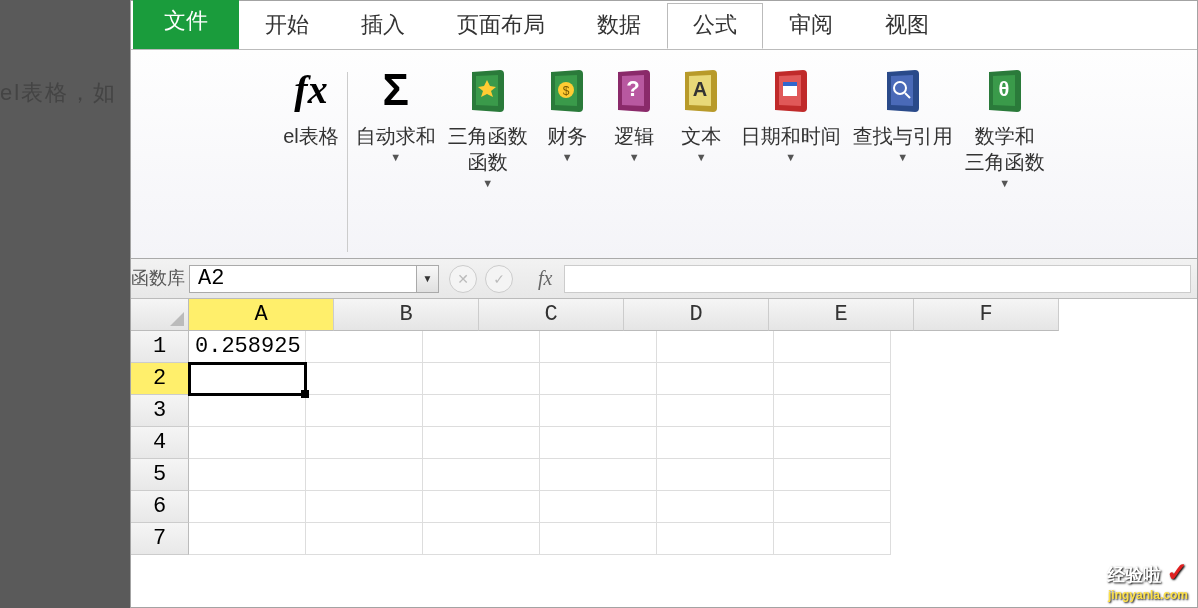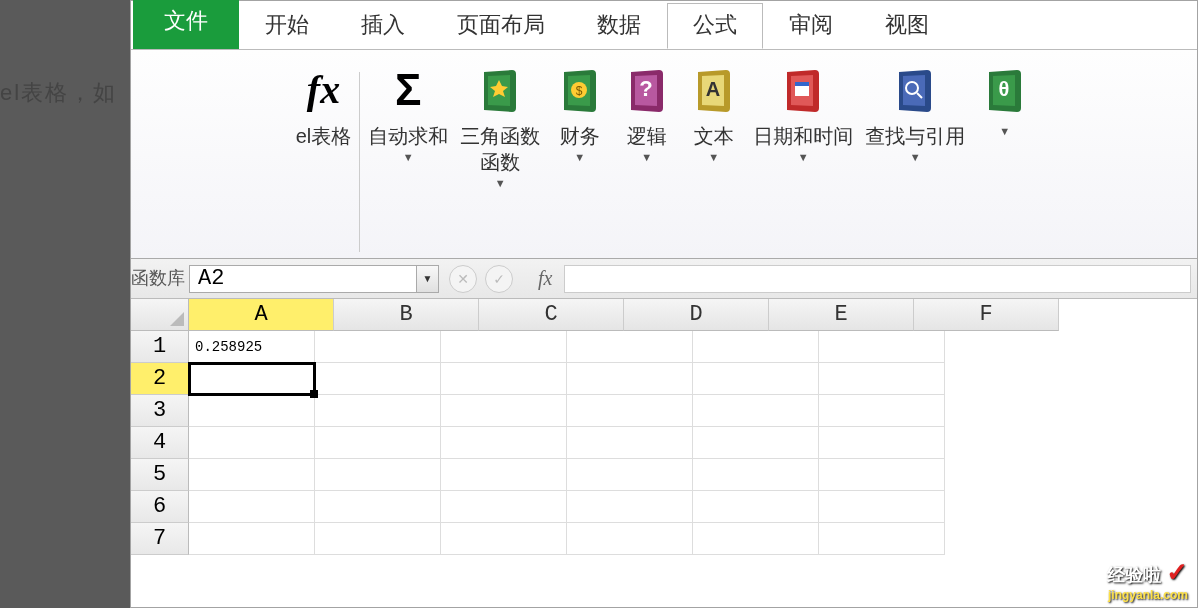--- a/index.html
+++ b/index.html
@@ -231,25 +231,25 @@
       border-bottom: 1px solid #ccc;
       background: linear-gradient(180deg, #f5f5f5 0%, #e8e8e8 100%);
       font-family: "Courier New", monospace;
       font-size: 22px;
       line-height: 32px;
     }
     .row-h.active {
       background: #ffef6b;
     }
     .cell {
-      width: 126px;
+      width: 117px;
       border-right: 1px solid #ddd;
       border-bottom: 1px solid #ddd;
       font-family: "Courier New", monospace;
-      font-size: 14px;
+      font-size: 22px;
       padding: 2px 6px;
       line-height: 28px;
       color: #000;
       position: relative;
     }
     .cell.selected {
       outline: 3px solid #000;
       outline-offset: -2px;
       z-index: 5;
     }
@@ -390,20 +390,22 @@
           <div class="dropdown-arrow">▼</div>
         </div>
         <div class="ribbon-btn">
           <div class="icon-box">
             <svg width="48" height="48" viewBox="0 0 48 48">
                 <path d="M8 6 L36 4 Q40 4 40 8 L40 42 Q40 46 36 46 L8 44 Z" fill="#2a7a3a"></path>
                 <path d="M12 10 L34 9 L34 40 L12 39 Z" fill="#3a9a4a"></path>
                 <text x="23" y="30" font-size="20" font-weight="bold" fill="#fff" text-anchor="middle">θ</text>
               </svg>
           </div>
+          <div class="label">数学和
+三角函数</div>
           <div class="dropdown-arrow">▼</div>
         </div>
       </div>
       <div class="group-label">函数库</div>
     </div>
   </div>
 
   <div class="namebox-row">
     <div class="namebox">A2</div>
     <div class="namebox-dd">▼</div>

